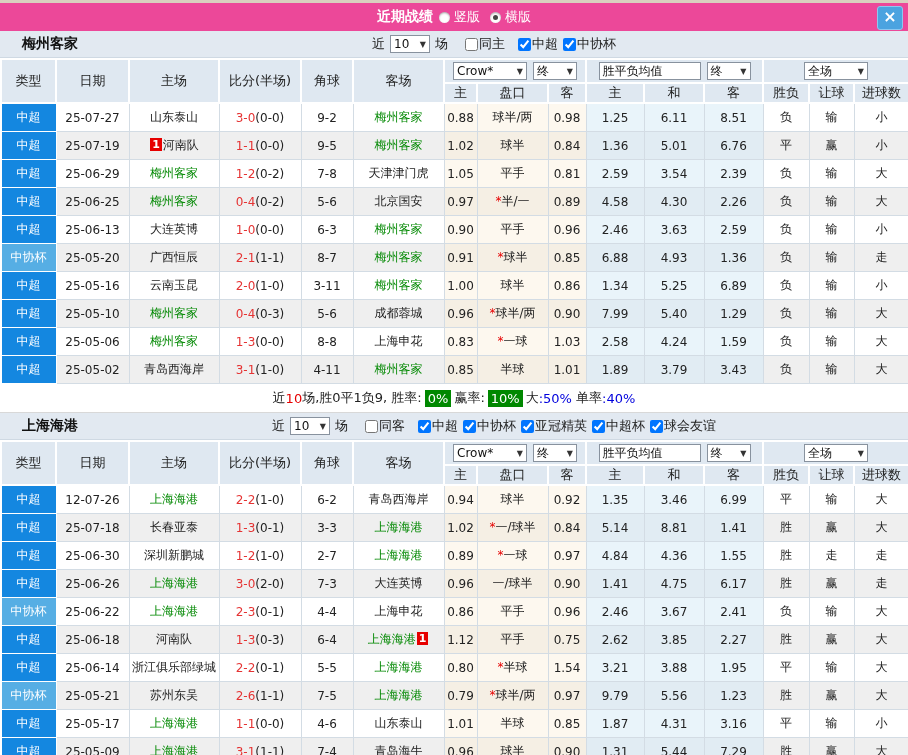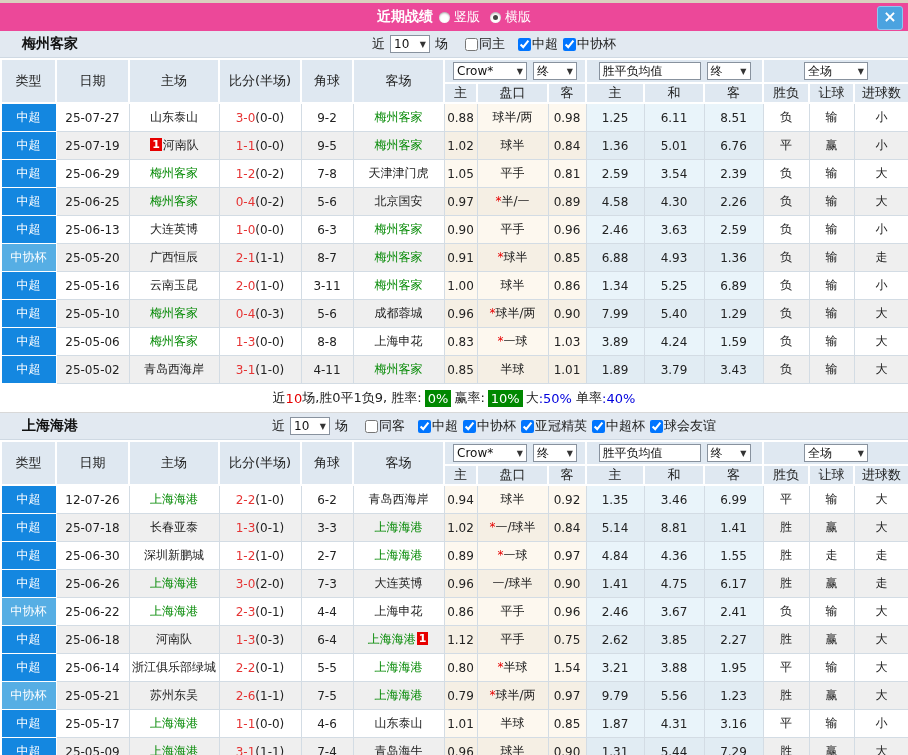--- a/index.html
+++ b/index.html
@@ -324,21 +324,21 @@
       <tr>
         <td class="type-super">中超</td>
         <td>25-05-06</td>
         <td><span class="team-green">梅州客家</span></td>
         <td><span class="score-main">1-3</span><span class="score-half">(0-0)</span></td>
         <td>8-8</td>
         <td><span class="team-plain">上海申花</span></td>
         <td class="odds">0.83</td>
         <td class="odds"><span class="star">*</span><span>一球</span></td>
         <td class="odds">1.03</td>
-        <td class="avg">3.89</td>
+        <td class="avg">2.58</td>
         <td class="avg">4.24</td>
         <td class="avg">1.59</td>
         <td class="c-green">负</td>
         <td class="c-green">输</td>
         <td class="c-red">大</td>
       </tr>
       <tr>
         <td class="type-super">中超</td>
         <td>25-05-02</td>
         <td><span class="team-plain">青岛西海岸</span></td>

